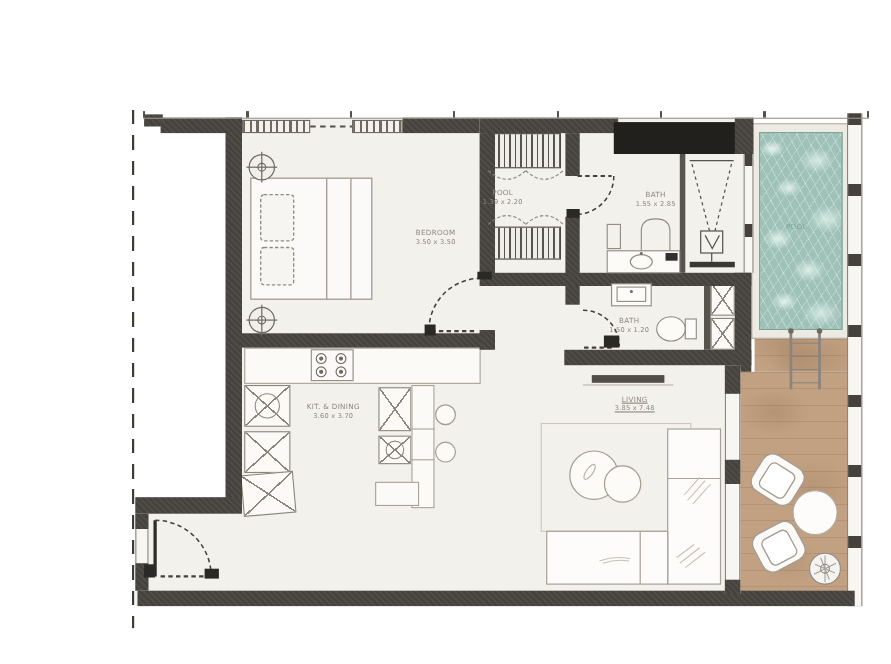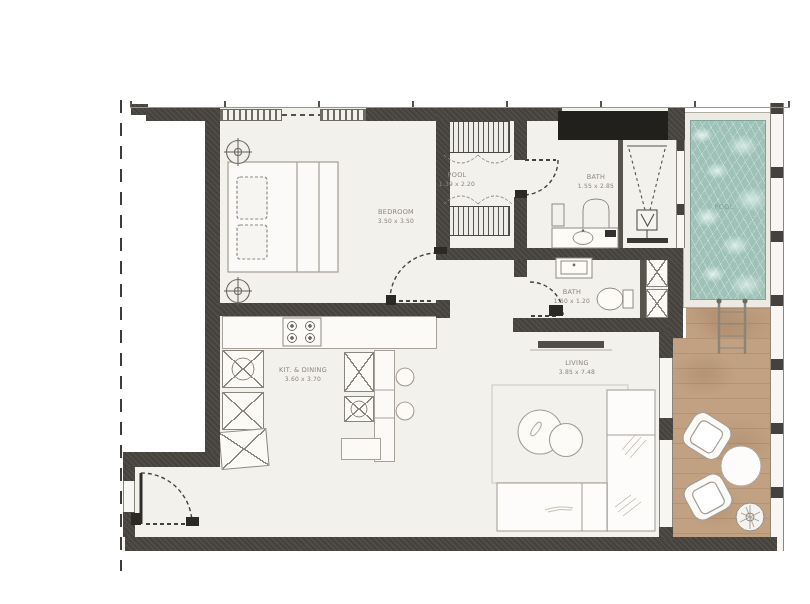--- a/index.html
+++ b/index.html
@@ -274,21 +274,21 @@
     <div class="d">1.55 x 2.85</div>
   </div>
   <div class="room-label" style="left:572px;top:296px;">
     <div class="n">BATH</div>
     <div class="d">1.50 x 1.20</div>
   </div>
   <div class="room-label" style="left:303px;top:374px;">
     <div class="n">KIT. &amp; DINING</div>
     <div class="d">3.60 x 3.70</div>
   </div>
-  <div class="room-label" style="left:577px;top:367px;">
+  <div class="room-label" style="left:577px;top:367px;text-decoration:underline;">
     <div class="n">LIVING</div>
     <div class="d">3.85 x 7.48</div>
   </div>
   <div class="room-label faint" style="left:724px;top:207px;">
     <div class="n">POOL</div>
     <div class="d"></div>
   </div>
 
 </div>
 

